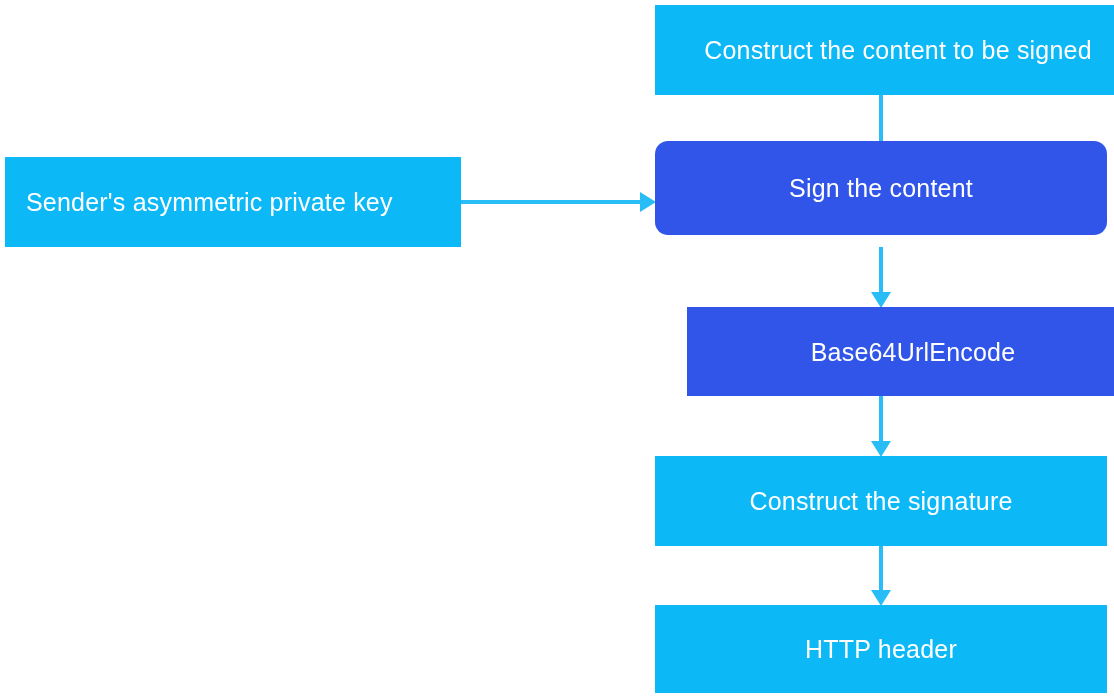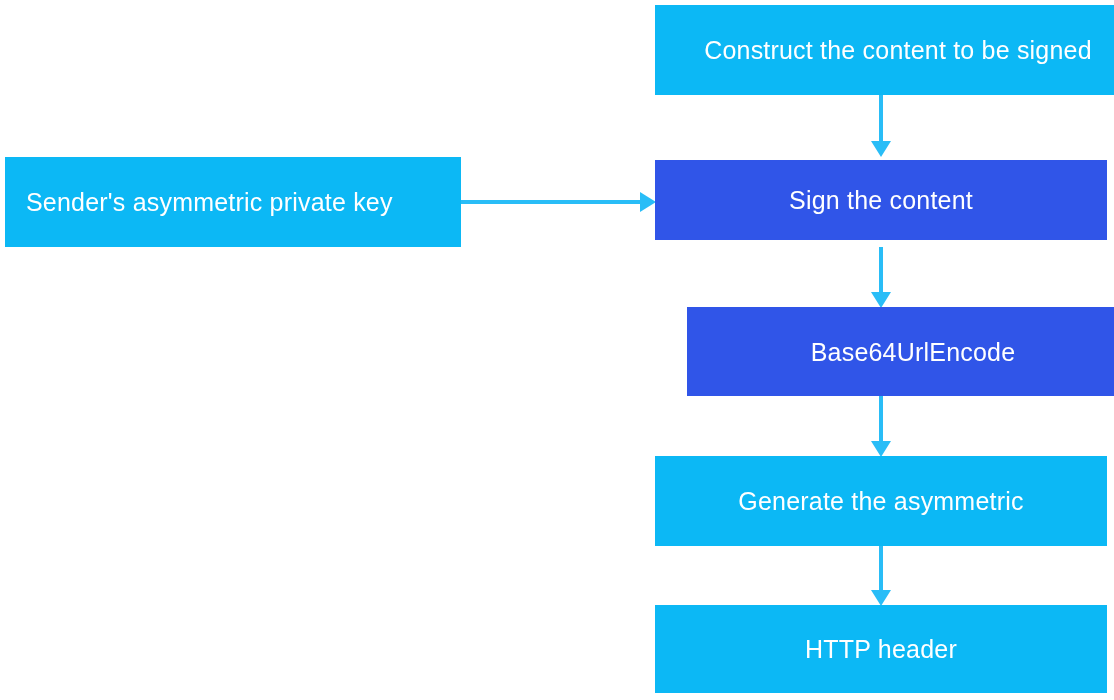--- a/index.html
+++ b/index.html
@@ -102,29 +102,29 @@
   </div>
 
   <div class="node node-cyan center" style="left:655px; top:5px; width:486px; height:90px;justify-content:center;">
     <span>Construct the content to be signed</span>
   </div>
 
   <div class="node node-cyan left" style="left:5px; top:157px; width:456px; height:90px;">
     <span>Sender's asymmetric private key</span>
   </div>
 
-  <div class="node node-blue center" style="left:655px; top:160px; width:452px; height:80px;">
+  <div class="node node-blue center" style="left:655px; top:141px; width:452px; height:94px;border-radius:13px;">
     <span>Sign the content</span>
   </div>
 
   <div class="node node-blue center" style="left:655px; top:307px; width:452px; height:89px;margin-left:32px;">
     <span>Base64UrlEncode</span>
   </div>
 
   <div class="node node-cyan center" style="left:655px; top:456px; width:452px; height:90px;">
-    <span>Generate the asymmetric</span>
+    <span>Construct the signature</span>
   </div>
 
   <div class="node node-cyan center" style="left:655px; top:605px; width:452px; height:88px;text-align:center;">
     <span>HTTP header</span>
   </div>
 
 </div>
 
 </body></html>

